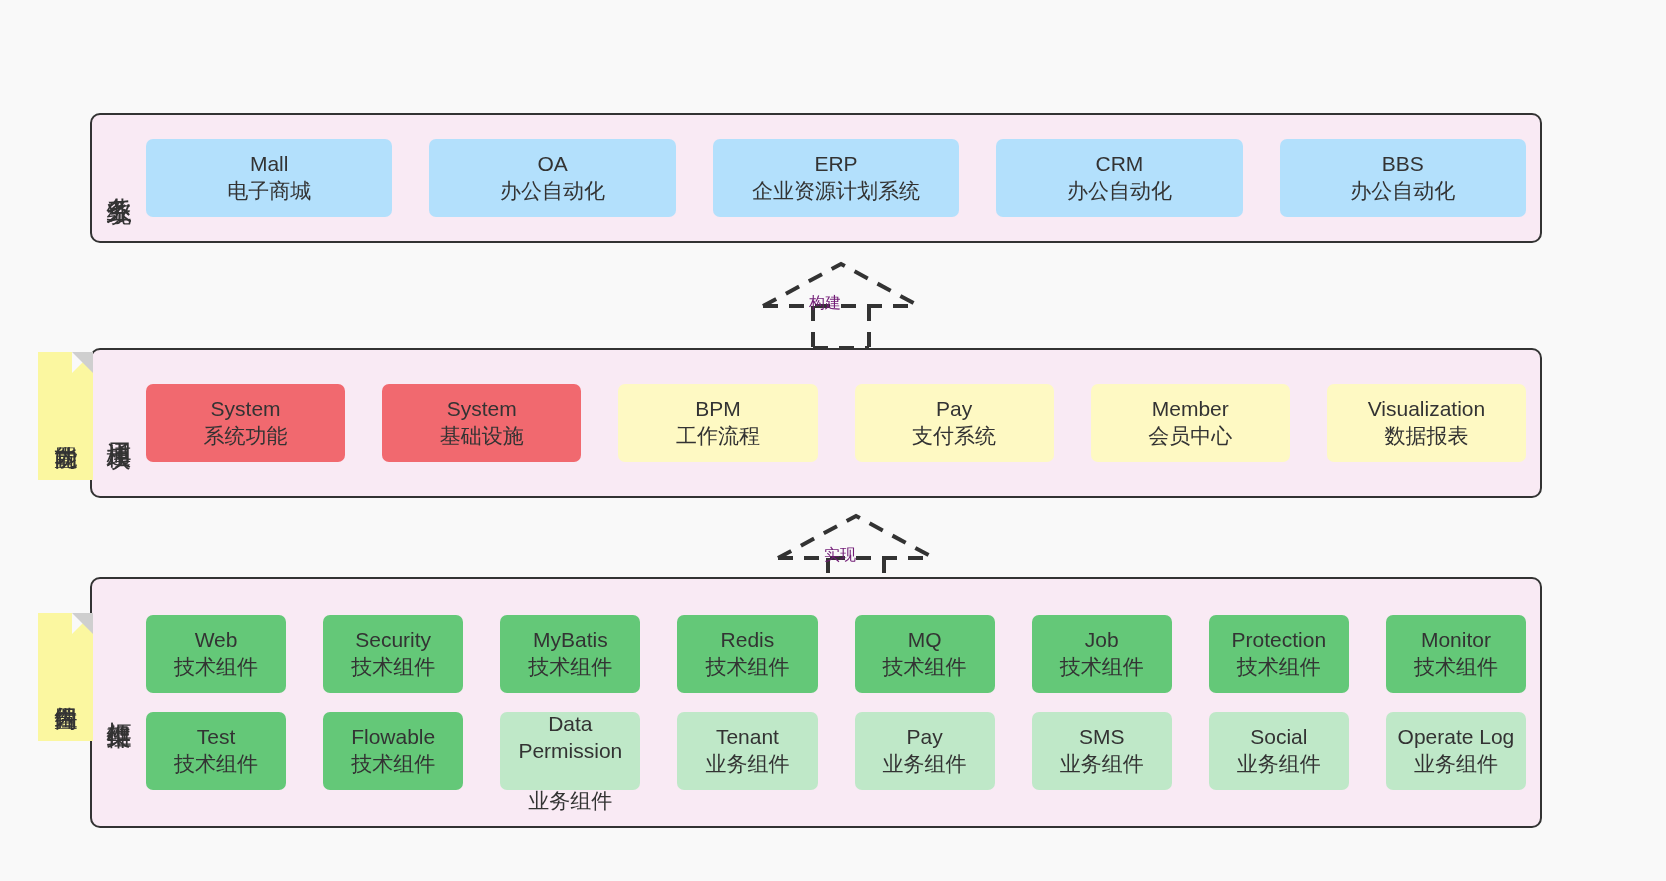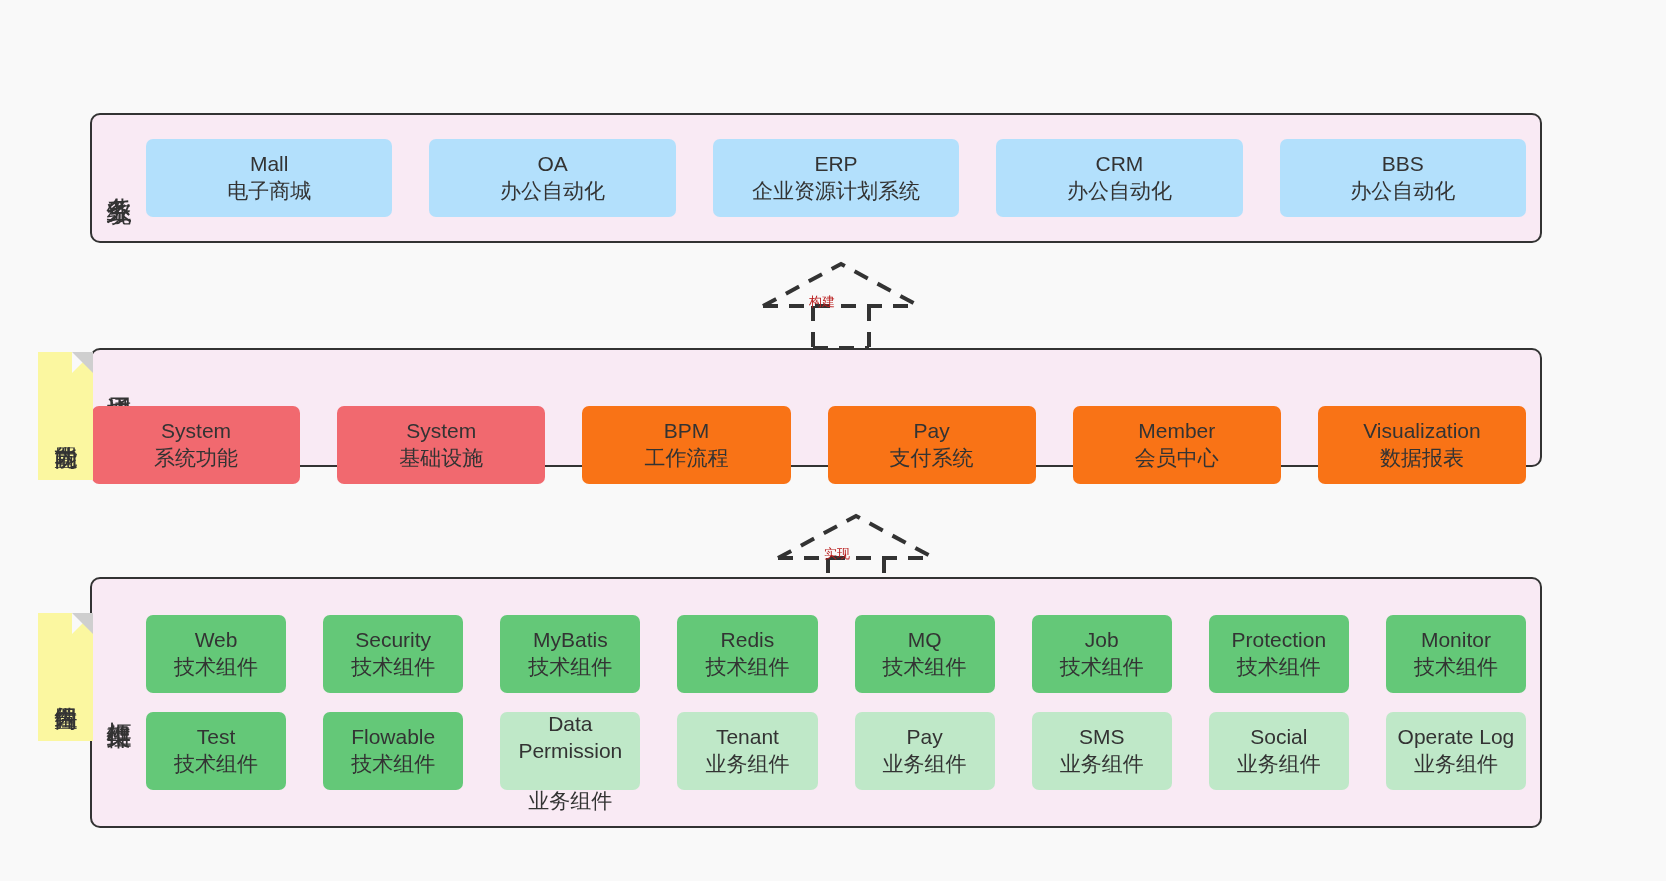--- a/index.html
+++ b/index.html
@@ -66,31 +66,31 @@
     color:#333333;
     box-sizing:border-box;
     padding:6px 4px;
   }
   .node .ln{display:block;white-space:nowrap;}
   .node.wrap .ln{white-space:normal;margin-top:24px;}
   .h78{height:78px;}
 
   .c-blue      {background:#b3e0fc;}
   .c-red       {background:#f1696f;}
-  .c-pinklight {background:#f97316;}
+  .c-pinklight {background:#fef9c3;}
   .c-green     {background:#64c878;}
   .c-greenlight{background:#bfe8c8;}
 
   
   .arrow{position:absolute;}
   .arrow svg{display:block;overflow:visible;}
   .arrow-label{
     position:absolute;
-    font-size:13px;
-    color:#b91c1c;
+    font-size:16px;
+    color:#701a75;
     background:transparent;
     white-space:nowrap;
   }
 
   
   .note{
     position:absolute;
     width:55px;
     background:#fbf7a0;
     display:flex;
@@ -157,21 +157,21 @@
     <svg width="190" height="92" viewBox="0 0 190 92">
       <polyline points="6,48 84,6 162,48" fill="none" stroke="#333333" stroke-width="4" stroke-dasharray="15,11" stroke-linecap="butt"></polyline>
       <polyline points="6,48 162,48" fill="none" stroke="#333333" stroke-width="4" stroke-dasharray="15,11"></polyline>
       <polyline points="56,48 56,92" fill="none" stroke="#333333" stroke-width="4" stroke-dasharray="15,11"></polyline>
       <polyline points="112,48 112,92" fill="none" stroke="#333333" stroke-width="4" stroke-dasharray="15,11"></polyline>
       <polyline points="56,90 112,90" fill="none" stroke="#333333" stroke-width="4" stroke-dasharray="15,11"></polyline>
     </svg>
     <div class="arrow-label" style="left:52px;top:35px;">构建</div>
   </div>
 
-  <div class="layer" id="layer-1" style="left:90px;top:348px;width:1452px;height:119px;flex-direction:column;">
+  <div class="layer" id="layer-1" style="left:90px;top:348px;width:1452px;height:150px;">
     <div class="layer-title">通用模块</div>
     <div class="layer-body">
       <div class="row">
         <div class="node h78 c-red">
           <span class="ln">System</span>
           <span class="ln">系统功能</span>
         </div>
         <div class="node h78 c-red">
           <span class="ln">System</span>
           <span class="ln">基础设施</span>

